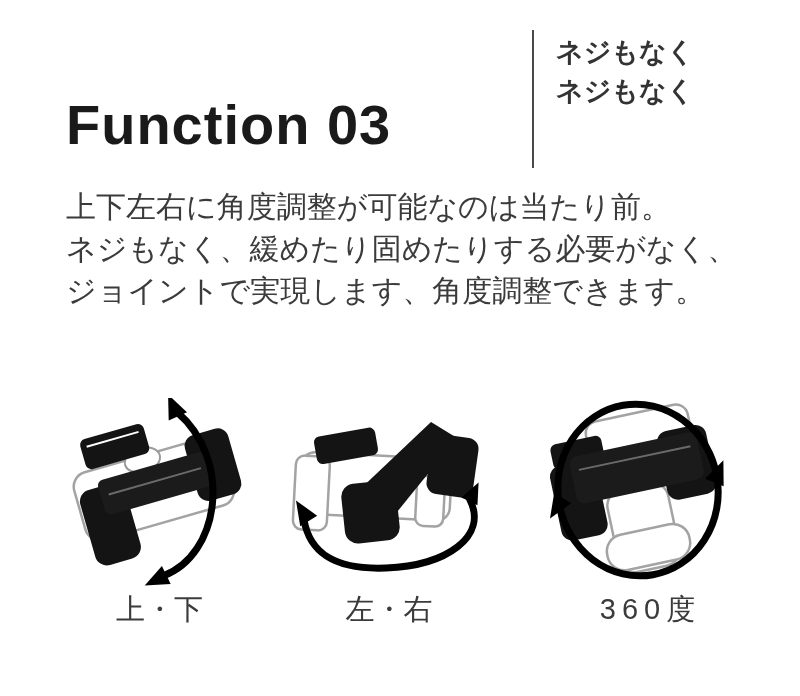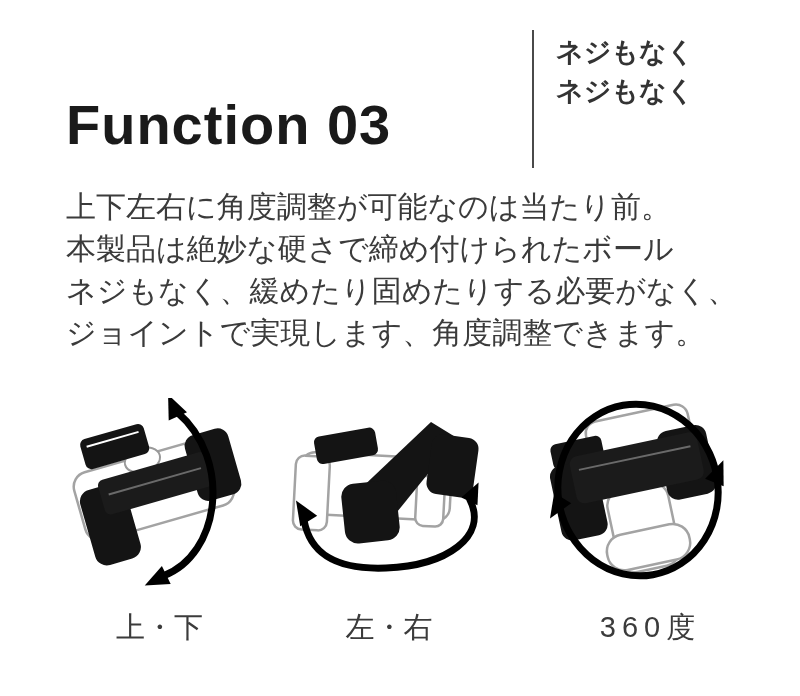--- a/index.html
+++ b/index.html
@@ -51,21 +51,21 @@
     color: #3b3b3b;
     white-space: nowrap;
   }
   .figure {
     position: absolute;
     top: 398px;
     text-align: center;
   }
   .figure svg { display: block; margin: 0 auto; }
   .figure-label {
-    margin-top: 20px;
+    margin-top: 2px;
     font-size: 29px;
     line-height: 34px;
     color: #3b3b3b;
     white-space: nowrap;
   }
   .figure-label.spread { letter-spacing: 6px; margin-left: 6px; }
   .fig-1 { left: 62px;  width: 195px; }
   .fig-2 { left: 283px; width: 212px; text-align: center; }
   .fig-3 { left: 540px; width: 215px; }
 </style>
@@ -77,21 +77,20 @@
   <div class="page-title">Function 03</div>
 
   <div class="v-divider"></div>
   <div class="side-note">
     <div>ネジもなく</div>
     <div>ネジもなく</div>
   </div>
 
   <div class="description">
     <div>上下左右に角度調整が可能なのは当たり前。</div>
-    <div>本製品は絶妙な硬さで締め付けられたボール</div>
     <div>ネジもなく、緩めたり固めたりする必要がなく、</div>
     <div>ジョイントで実現します、角度調整できます。</div>
   </div>
 
   <div class="figure fig-1">
     <svg width="195" height="192" viewBox="0 0 195 192">
       <g transform="rotate(-16 92 95)">
         <rect x="16" y="56" width="154" height="70" rx="15" fill="#ffffff" stroke="#a3a3a3" stroke-width="2.5"></rect>
         <ellipse cx="90" cy="60" rx="18" ry="12" fill="#ffffff" stroke="#9a9a9a" stroke-width="2"></ellipse>
         <rect x="34" y="24" width="66" height="31" rx="6" fill="#141414"></rect>

